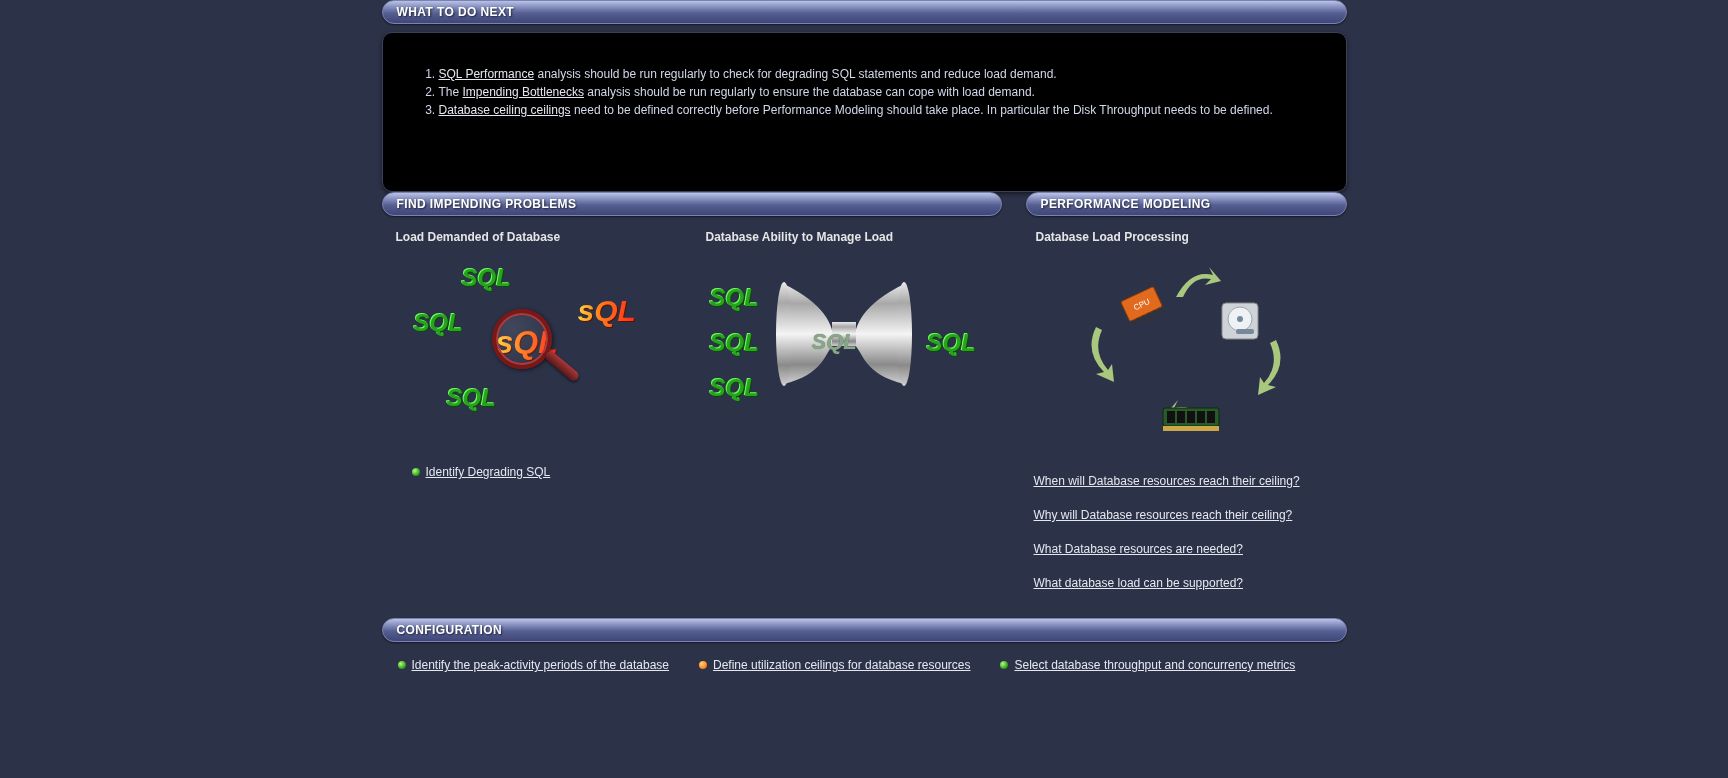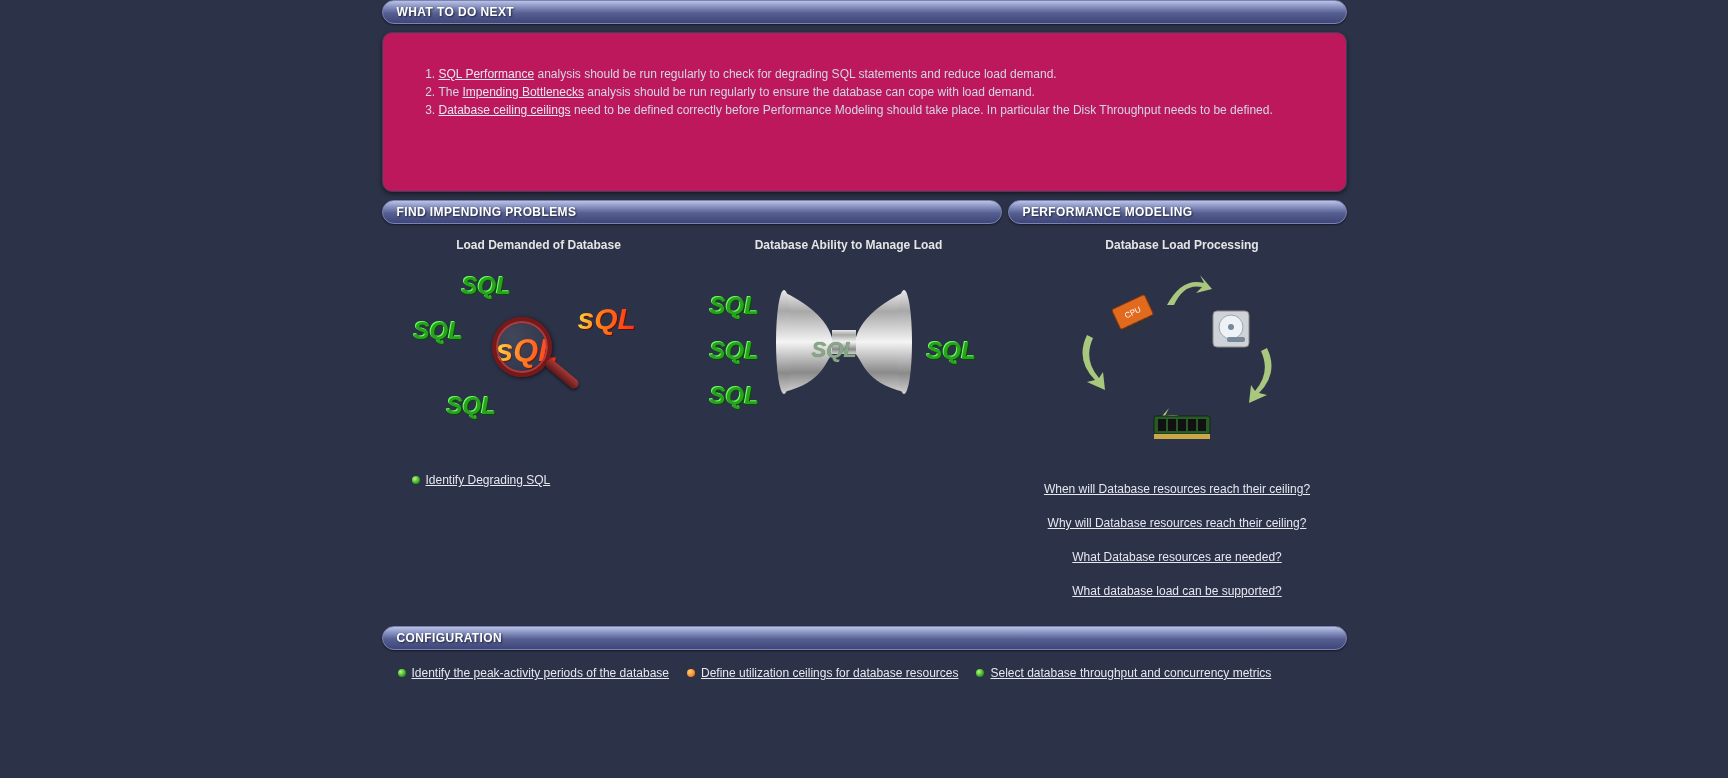--- a/index.html
+++ b/index.html
@@ -26,33 +26,32 @@
     padding-left: 14px;
     font-size: 12px;
     font-weight: bold;
     color: #fff;
     text-shadow: 1px 1px 2px rgba(0,0,0,.6);
     letter-spacing: .4px;
     margin-bottom: 8px;
     box-shadow: 0 1px 2px rgba(0,0,0,.5);
   }
   .panel {
-    background: #be185d;
+    background: #000000;
     border: 1px solid #3b4158;
     border-radius: 10px;
     padding: 32px 22px 58px 22px;
     color: #d2d7e9;
     box-shadow: 0 2px 4px rgba(0,0,0,.5);
-    margin-bottom: 8px;
     min-height: 160px;
   }
   .panel ol { list-style-position: outside; padding-left: 34px; }
   .panel li { line-height: 1.5; }
   .panel a, .lnk { color: #e6e8f0; text-decoration: underline; cursor: pointer; }
-  .row2 { display: flex; gap: 6px; text-align: center; }
+  .row2 { display: flex; gap: 24px; }
   .col-left  { flex: 0 0 620px; }
   .col-right { flex: 1 1 auto; }
   .subcols { display: flex; }
   .subcol  { flex: 1; padding: 0 10px; }
   .subhead {
     color: #e5e5e5;
     font-weight: bold;
     font-size: 12px;
     padding: 6px 0 10px 4px;
   }
@@ -152,21 +151,21 @@
   }
   .chip {
     position: absolute;
     width: 56px; height: 40px;
   }
   .hdd, .ram {
     position: absolute;
   }
   .configrow {
     display: flex;
-    gap: 18px;
+    gap: 30px;
     padding: 8px 16px;
   }
   .configrow .link-row { margin: 0; }
 </style>
 </head>
 <body>
 
 <div class="page">
 
   <div class="bar">

